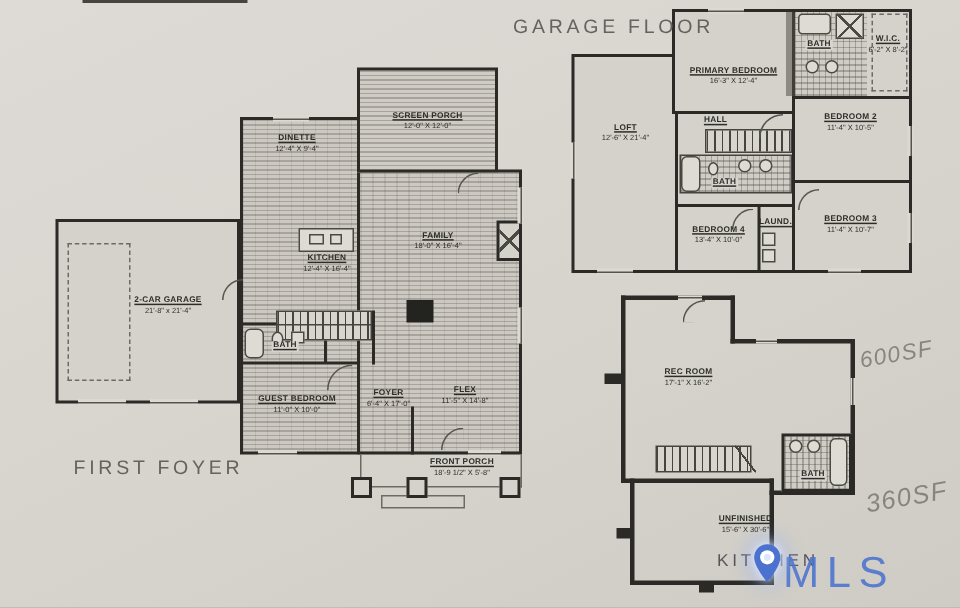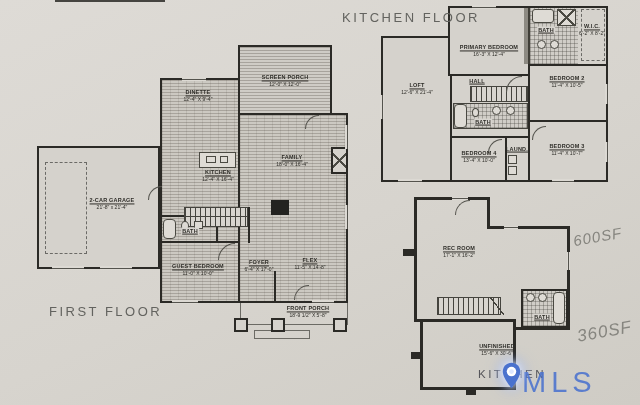--- a/index.html
+++ b/index.html
@@ -281,22 +281,22 @@
     <div class="rlabel bg" style="left:542px;top:317px;">
       <span class="rn">BATH</span>
 
     </div>
     <div class="rlabel" style="left:497px;top:350px;">
       <span class="rn">UNFINISHED</span>
       <span class="rd">15'-6" X 30'-6"</span>
     </div>
   </div>
 
-  <div class="title" style="left:342px;top:10px;">KITCHEN FLOOR</div>
-  <div class="title" style="left:49px;top:304px;">FIRST FLOOR</div>
+  <div class="title" style="left:342px;top:10px;">GARAGE FLOOR</div>
+  <div class="title" style="left:49px;top:304px;">FIRST FOYER</div>
   <div class="title small" style="left:478px;top:368px;">KITCHEN</div>
 
   <div class="pencil" style="left:573px;top:228px;transform:rotate(-10deg);font-size:15px;">600SF</div>
   <div class="pencil" style="left:577px;top:322px;transform:rotate(-10deg);font-size:17px;">360SF</div>
 
   <div class="watermark">
     <span class="wm-pin">
       <svg width="19" height="27" viewBox="0 0 24 34" aria-hidden="true">
         <path d="M12 1C5.9 1 1 5.9 1 12c0 8.5 11 21 11 21s11-12.5 11-21C23 5.9 18.1 1 12 1z" fill="#4a72ce"></path>
         <circle cx="12" cy="12" r="6" fill="#ffffff"></circle>

